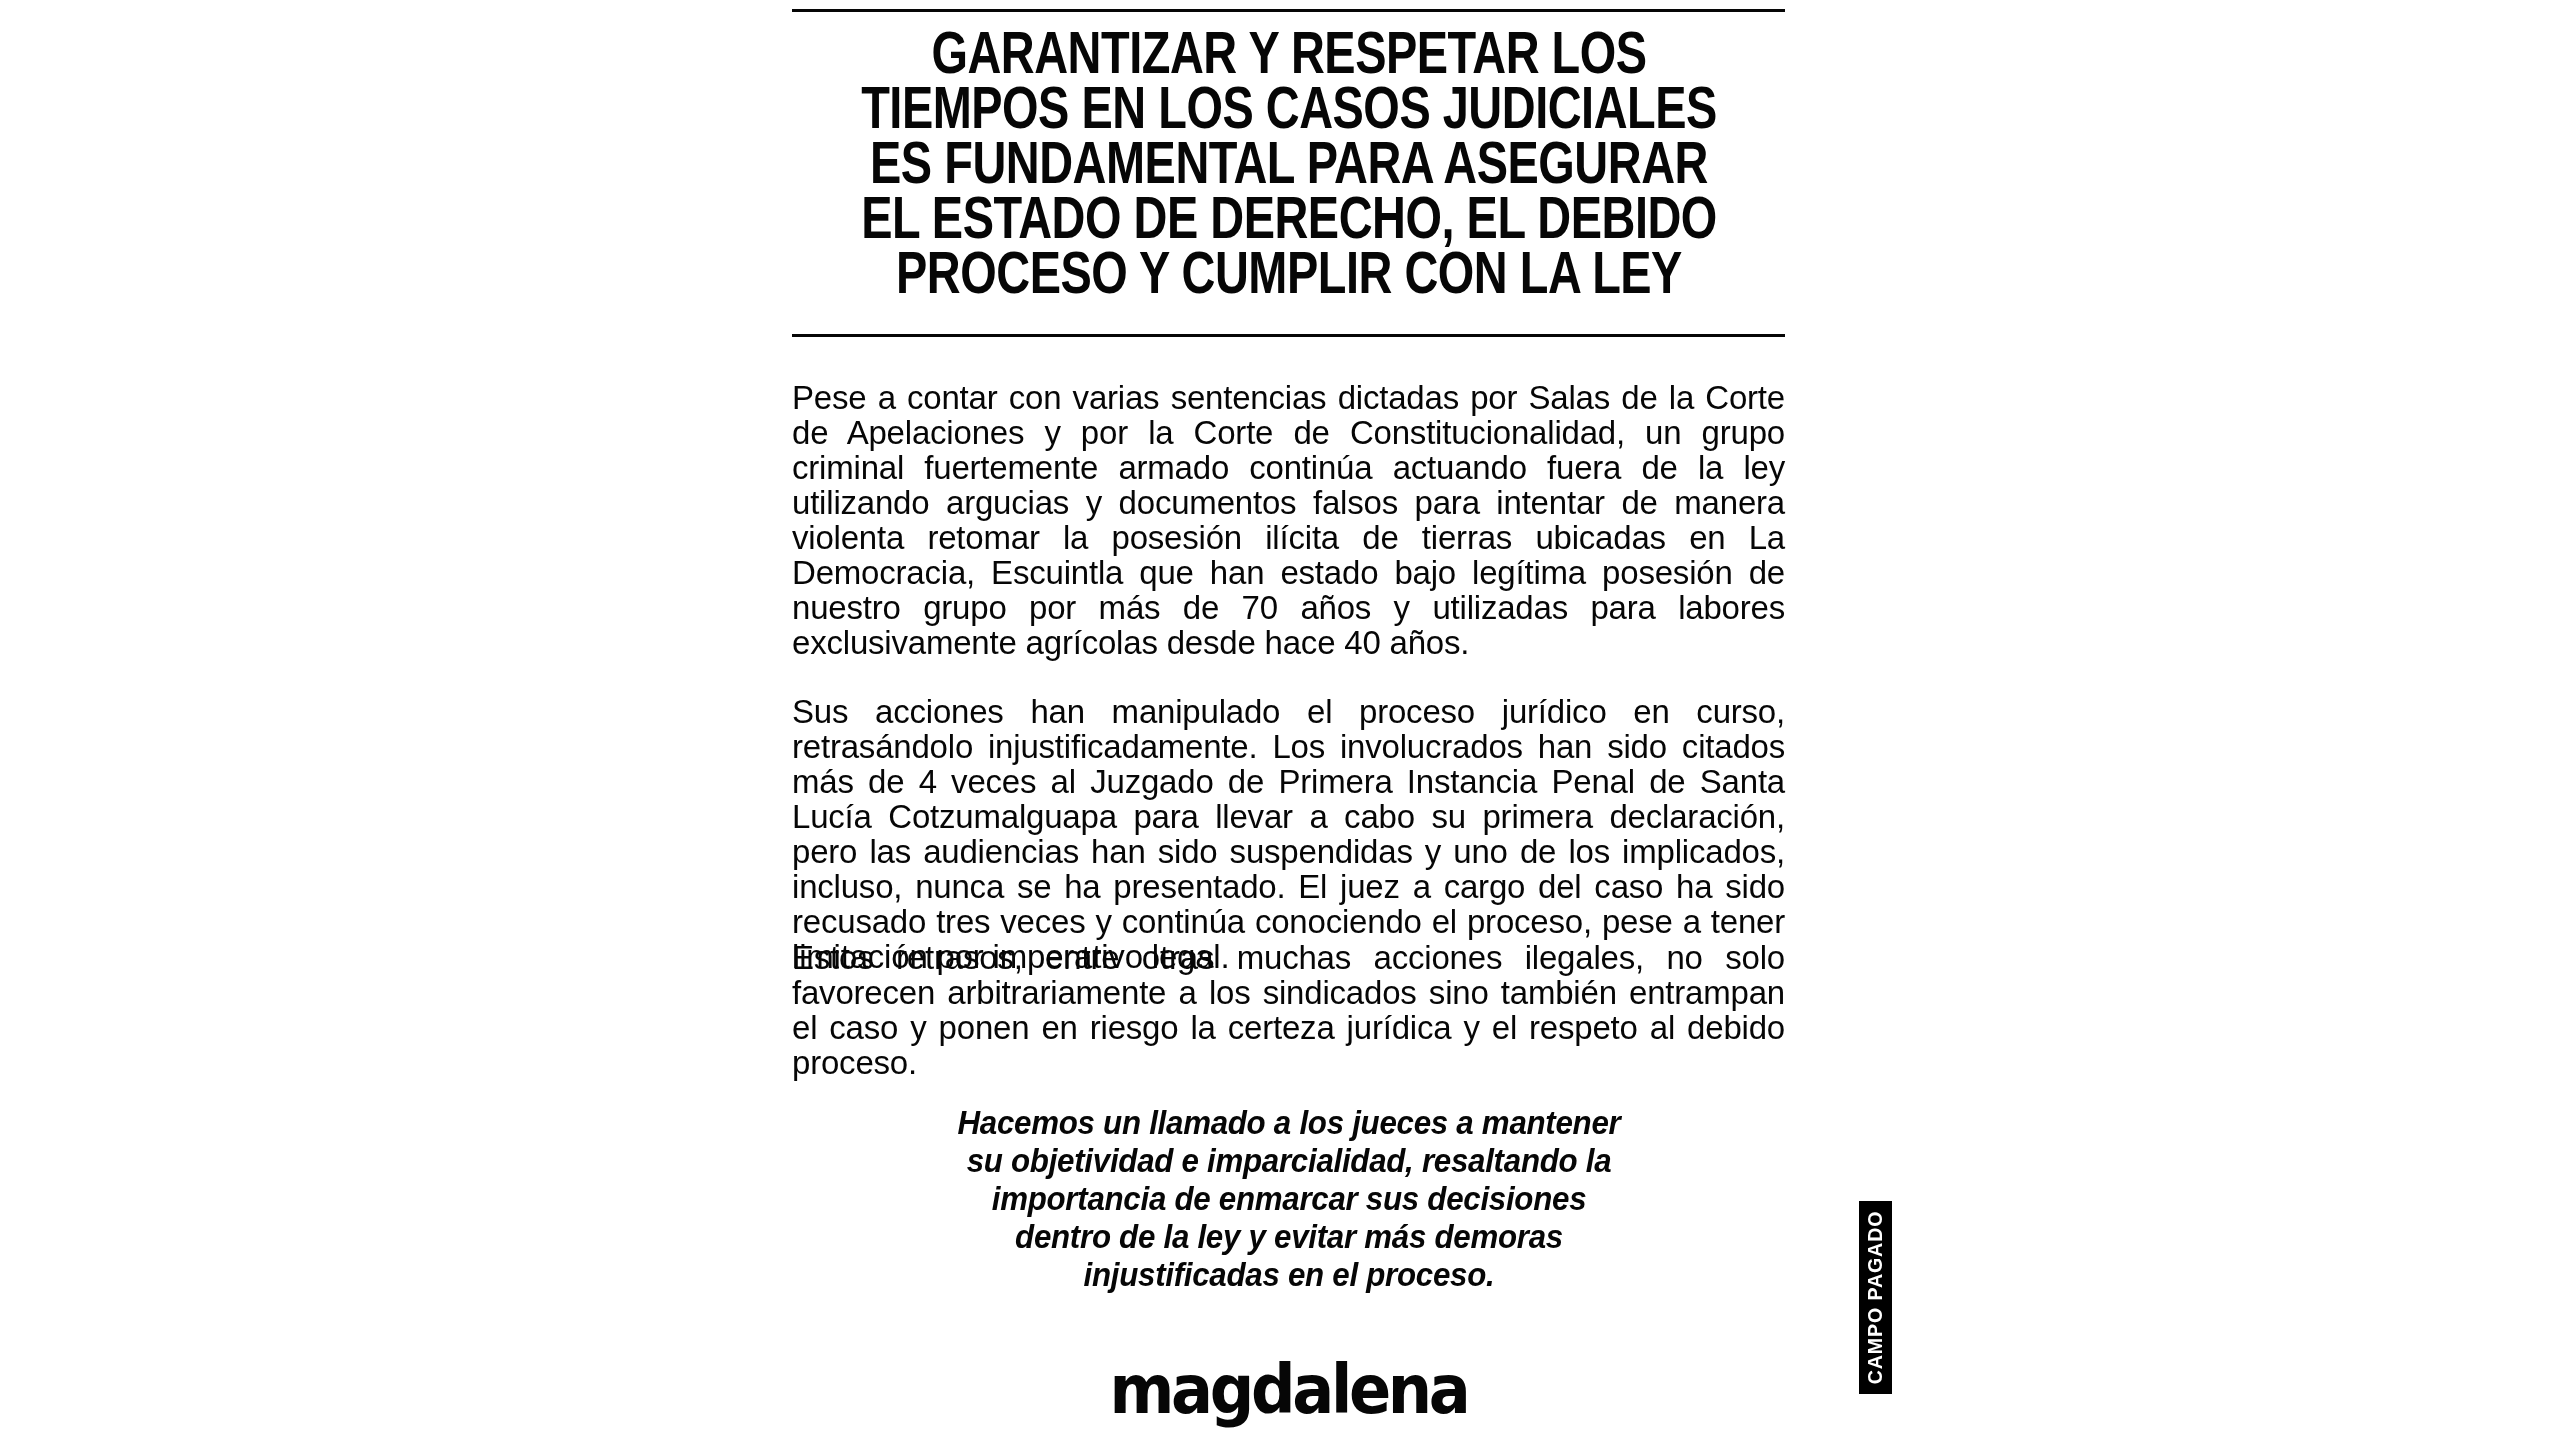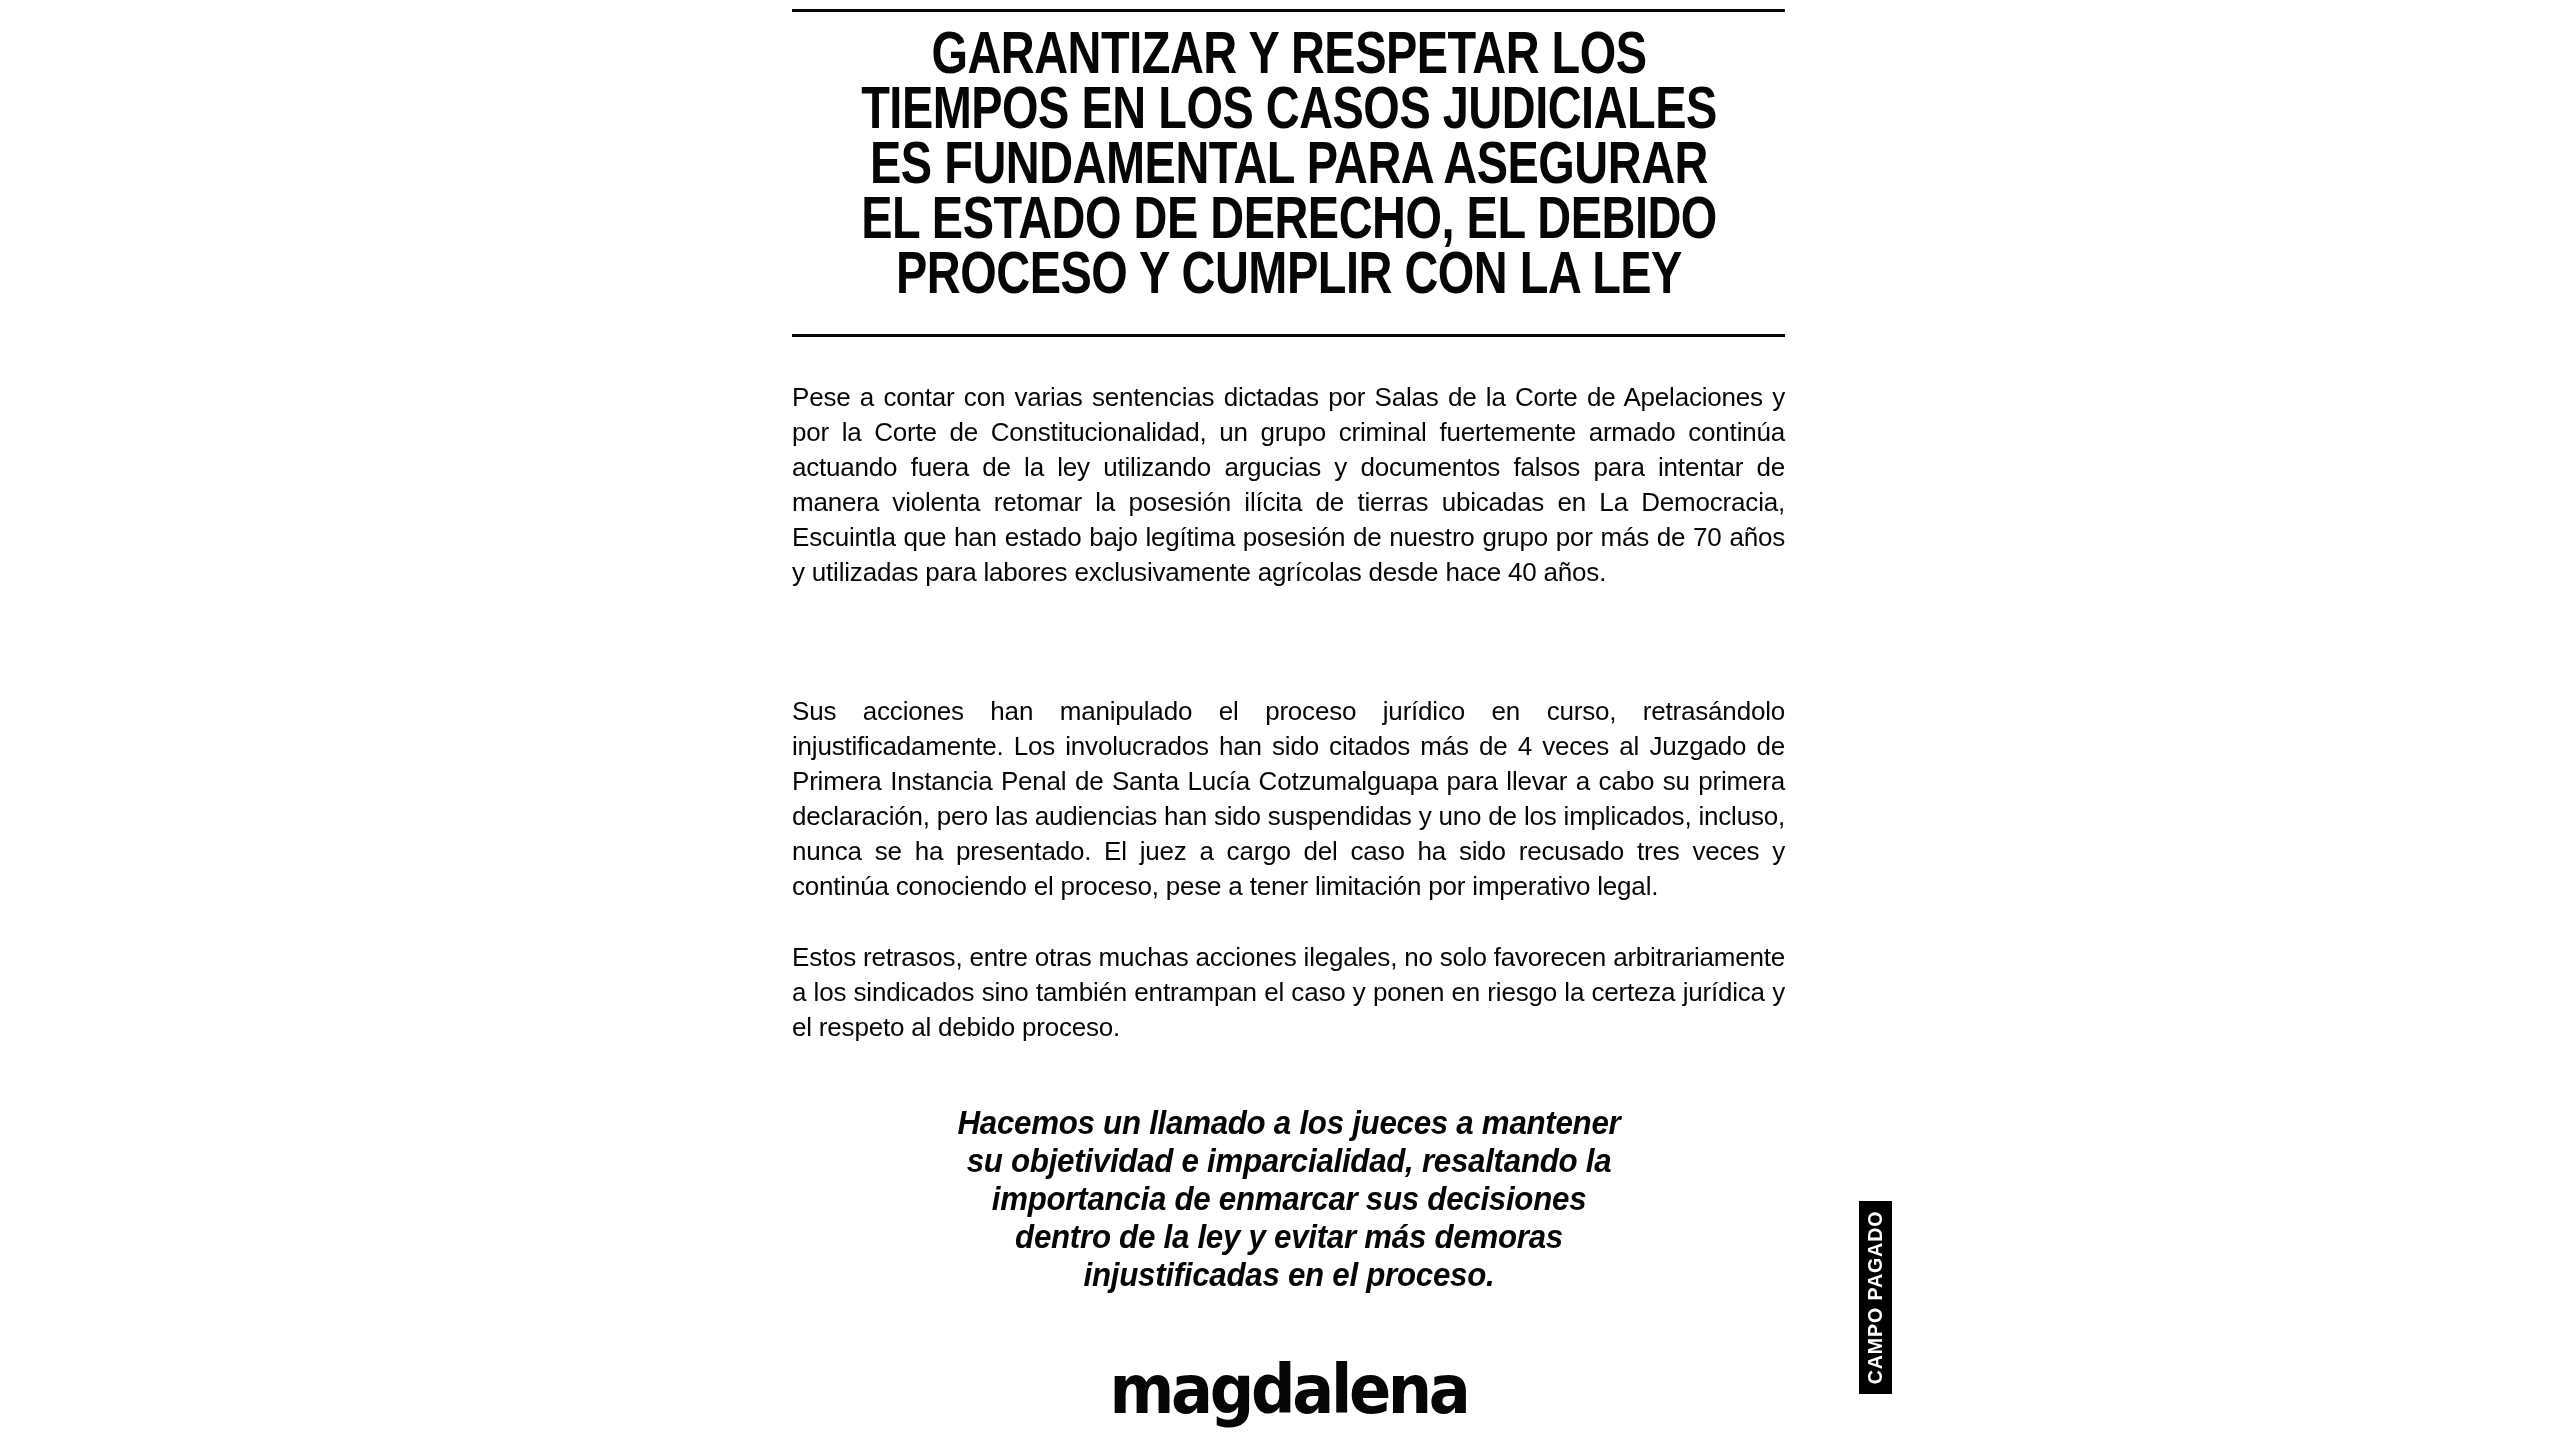--- a/index.html
+++ b/index.html
@@ -43,21 +43,21 @@
     line-height: 55px;
     letter-spacing: -0.6px;
     white-space: nowrap;
   }
   .headline .hl-line { display: block; }
 
   .body-copy {
     position: absolute;
     left: 0;
     width: 993px;
-    font-size: 26px;
+    font-size: 33px;
     line-height: 35px;
     letter-spacing: -0.2px;
     text-align: justify;
     text-justify: inter-word;
   }
   .p1 { top: 380px; }
   .p2 { top: 694px; }
   .p3 { top: 940px; }
   .body-copy p { margin: 0; }
 

